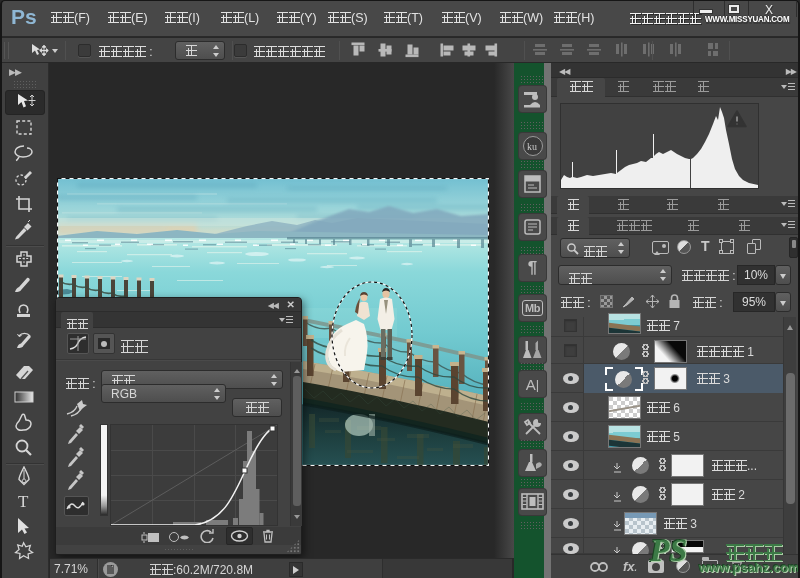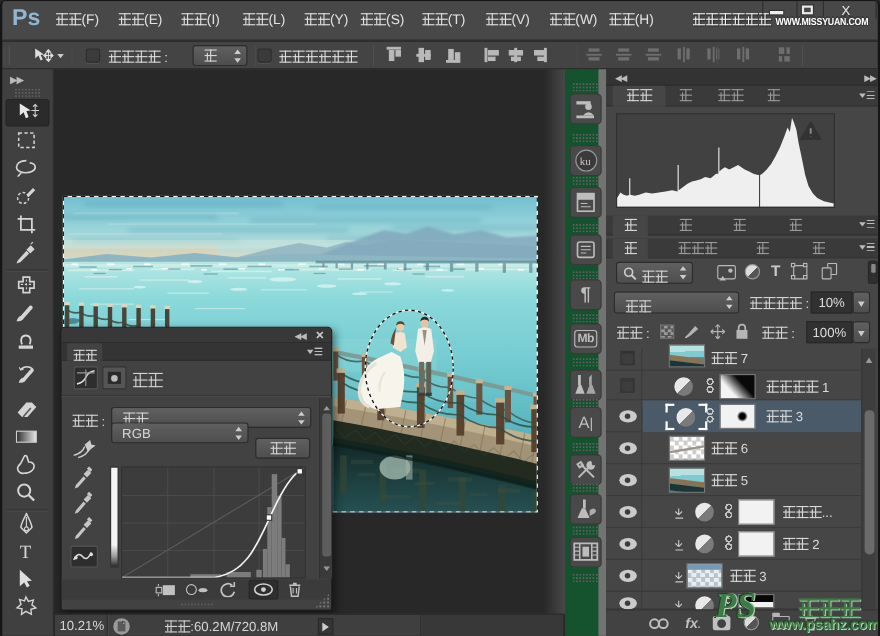--- a/index.html
+++ b/index.html
@@ -712,21 +712,21 @@
             <path d="M5.5,5.5 v5 M8.5,5.5 v5" stroke="#c0c0c0"></path>
           </svg></div>
  </div>
  <div class="abs" style="right:1px;bottom:1px;width:14px;height:14px;background-image:radial-gradient(circle,#777 30%,transparent 36%);background-size:3.5px 3.5px;clip-path:polygon(100% 0,100% 100%,0 100%)"></div>
 
  <div class="abs" style="left:108px;top:250px;width:30px;height:4px;background-image:radial-gradient(circle,#5d5d5d 34%,transparent 40%);background-size:3px 3px"></div>
 </div>
 
 
 <div id="statusbar">
- <div class="abs" style="left:4px;top:3px;color:#d6d6d6;font-size:12px">10.21%</div>
+ <div class="abs" style="left:4px;top:3px;color:#d6d6d6;font-size:12px">7.71%</div>
  <div class="abs" style="left:47px;top:0;width:1px;height:21px;background:#2e2e2e;box-shadow:1px 0 0 #4a4a4a"></div>
  <div class="abs" style="left:53px;top:3px;width:15px;height:15px;border-radius:50%;background:#9a9a9a">
         <div class="abs" style="left:4px;top:3px;width:7px;height:9px;background:#595959"></div>
         <div class="abs" style="left:8px;top:3px;border:1.7px solid #9a9a9a;border-left-color:#2e2e2e;border-top-color:#2e2e2e"></div>
       </div>
  <div class="abs" style="left:99px;top:4px;color:#d6d6d6;font-size:12px"><span class="cj"></span><span class="cj"></span>:60.2M/720.8M</div>
  <div class="abs" style="left:239px;top:3px;width:14px;height:15px;background:#353535;border:1px solid #2a2a2a"></div>
  <div class="abs" style="left:243px;top:7px;border:4px solid transparent;border-left:6px solid #ccc"></div>
  <div class="abs" style="left:332px;top:0;width:1px;height:21px;background:#2e2e2e"></div>
  <div class="abs" style="left:333px;top:0;width:129px;height:21px;background:#383838"></div>
@@ -888,21 +888,21 @@
             <path d="M2,13 L5,10 L11,3 L13,5 L6,11 Z M3,13 l2,-2" stroke="#b5b5b5" fill="#b5b5b5"></path>
           </svg></div>
   <div class="abs" style="left:94px;top:59px"><svg width="15" height="15">
             <path d="M7.5,1 v13 M1,7.5 h13 M7.5,1 l-2,2.5 M7.5,1 l2,2.5 M7.5,14 l-2,-2.5 M7.5,14 l2,-2.5 M1,7.5 l2.5,-2 M1,7.5 l2.5,2 M14,7.5 l-2.5,-2 M14,7.5 l-2.5,2" stroke="#b5b5b5" fill="none"></path>
           </svg></div>
   <div class="abs" style="left:117px;top:59px"><svg width="13" height="15">
             <rect x="1.5" y="6" width="10" height="8" fill="#b5b5b5"></rect>
             <path d="M3.5,6 V4 a3,3 0 0 1 6,0 V6" stroke="#b5b5b5" stroke-width="1.6" fill="none"></path>
           </svg></div>
   <div class="abs lt" style="left:141px;top:61px"><span class="cj"></span><span class="cj"></span> :</div>
-  <div class="abs" style="left:182px;top:57px;width:42px;height:20px;background:#313131;border:1px solid #272727;color:#dcdcdc;font-size:12px;line-height:19px;text-align:center">100%</div>
+  <div class="abs" style="left:182px;top:57px;width:42px;height:20px;background:#313131;border:1px solid #272727;color:#dcdcdc;font-size:12px;line-height:19px;text-align:center">95%</div>
   <div class="dd abs" style="left:224px;top:57px;width:16px;height:20px">
           <div class="abs" style="left:4px;top:8px;border:3.5px solid transparent;border-top:5px solid #ccc"></div>
         </div>
  </div>
 
  <div id="lrows">
 
   <div class="lrow" style="top:254px;height:20px">
     <div class="hidebox" style="top:2px"></div>
     <div class="abs" style="left:32px;top:0;width:1px;height:20px;background:#3a3a3a"></div>

